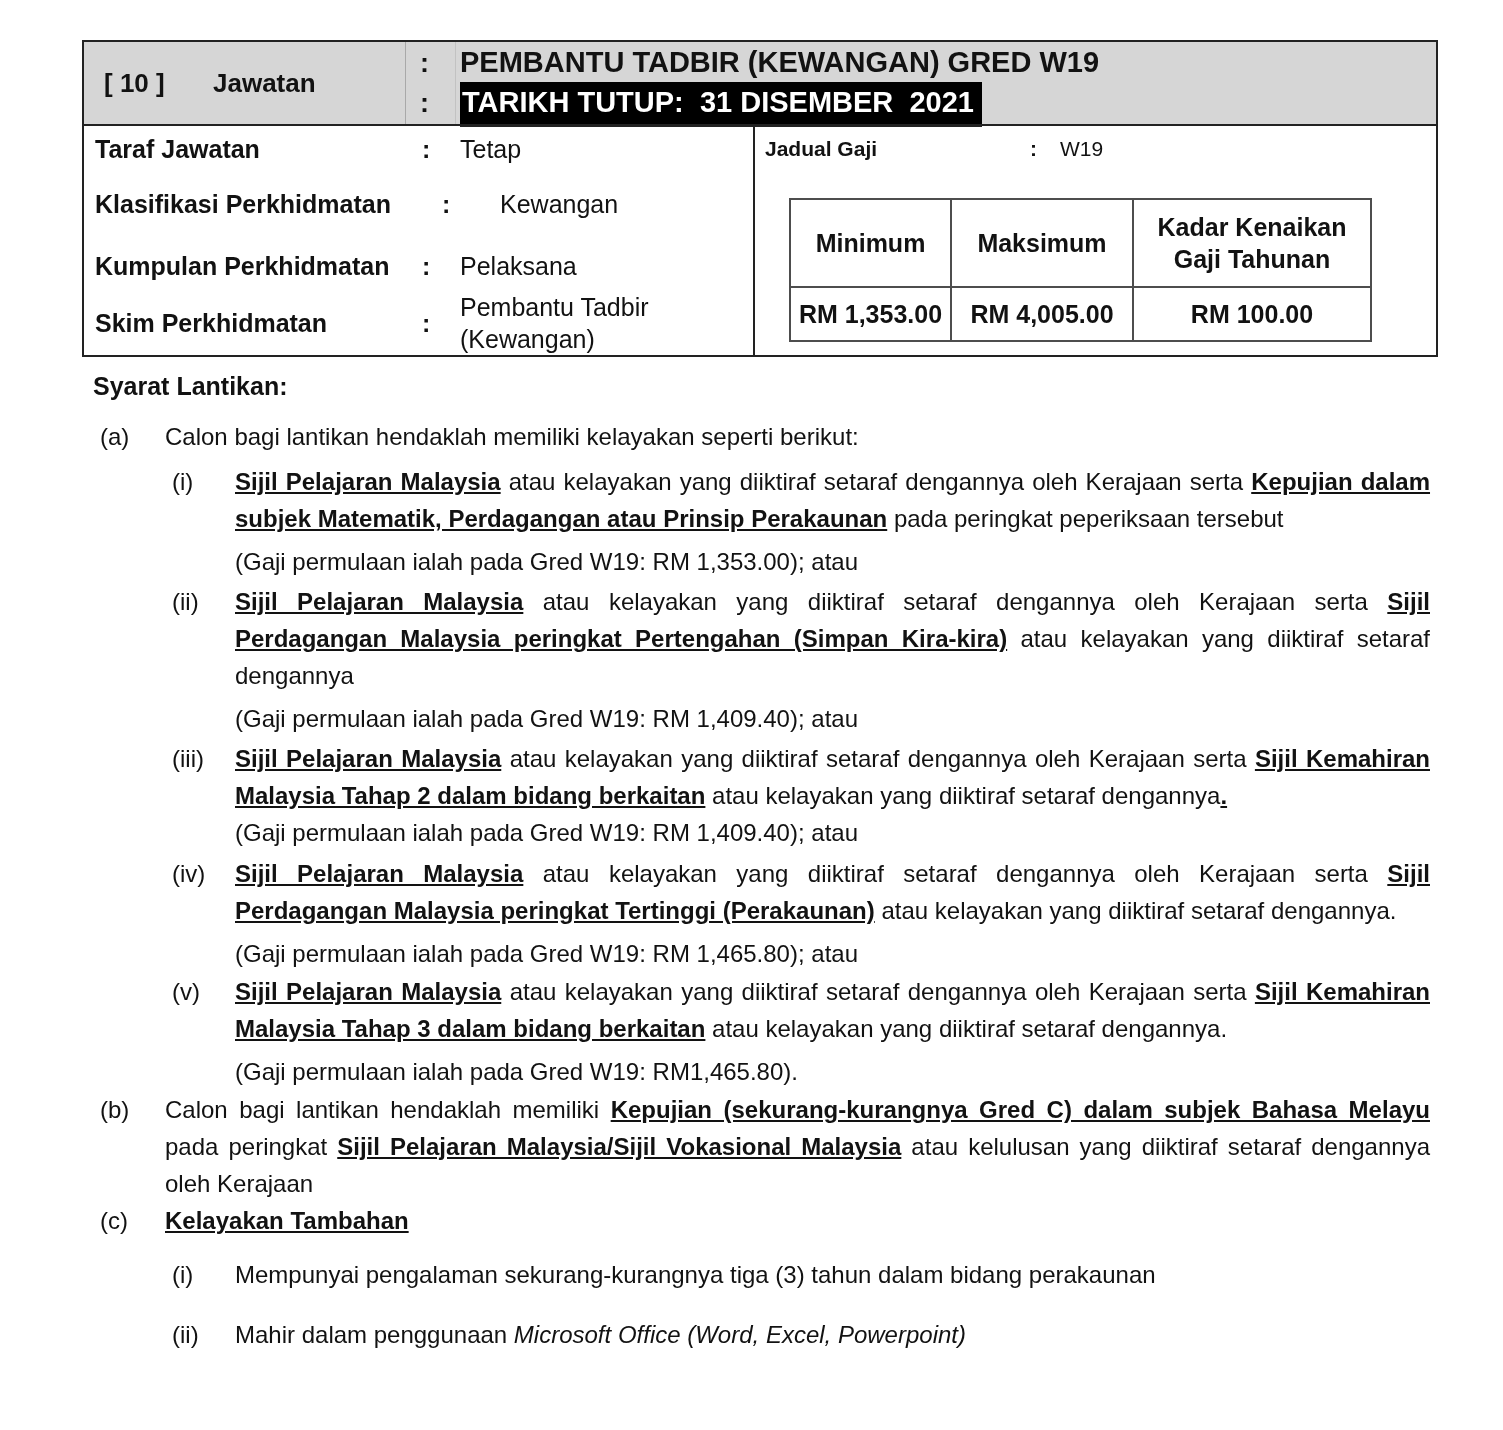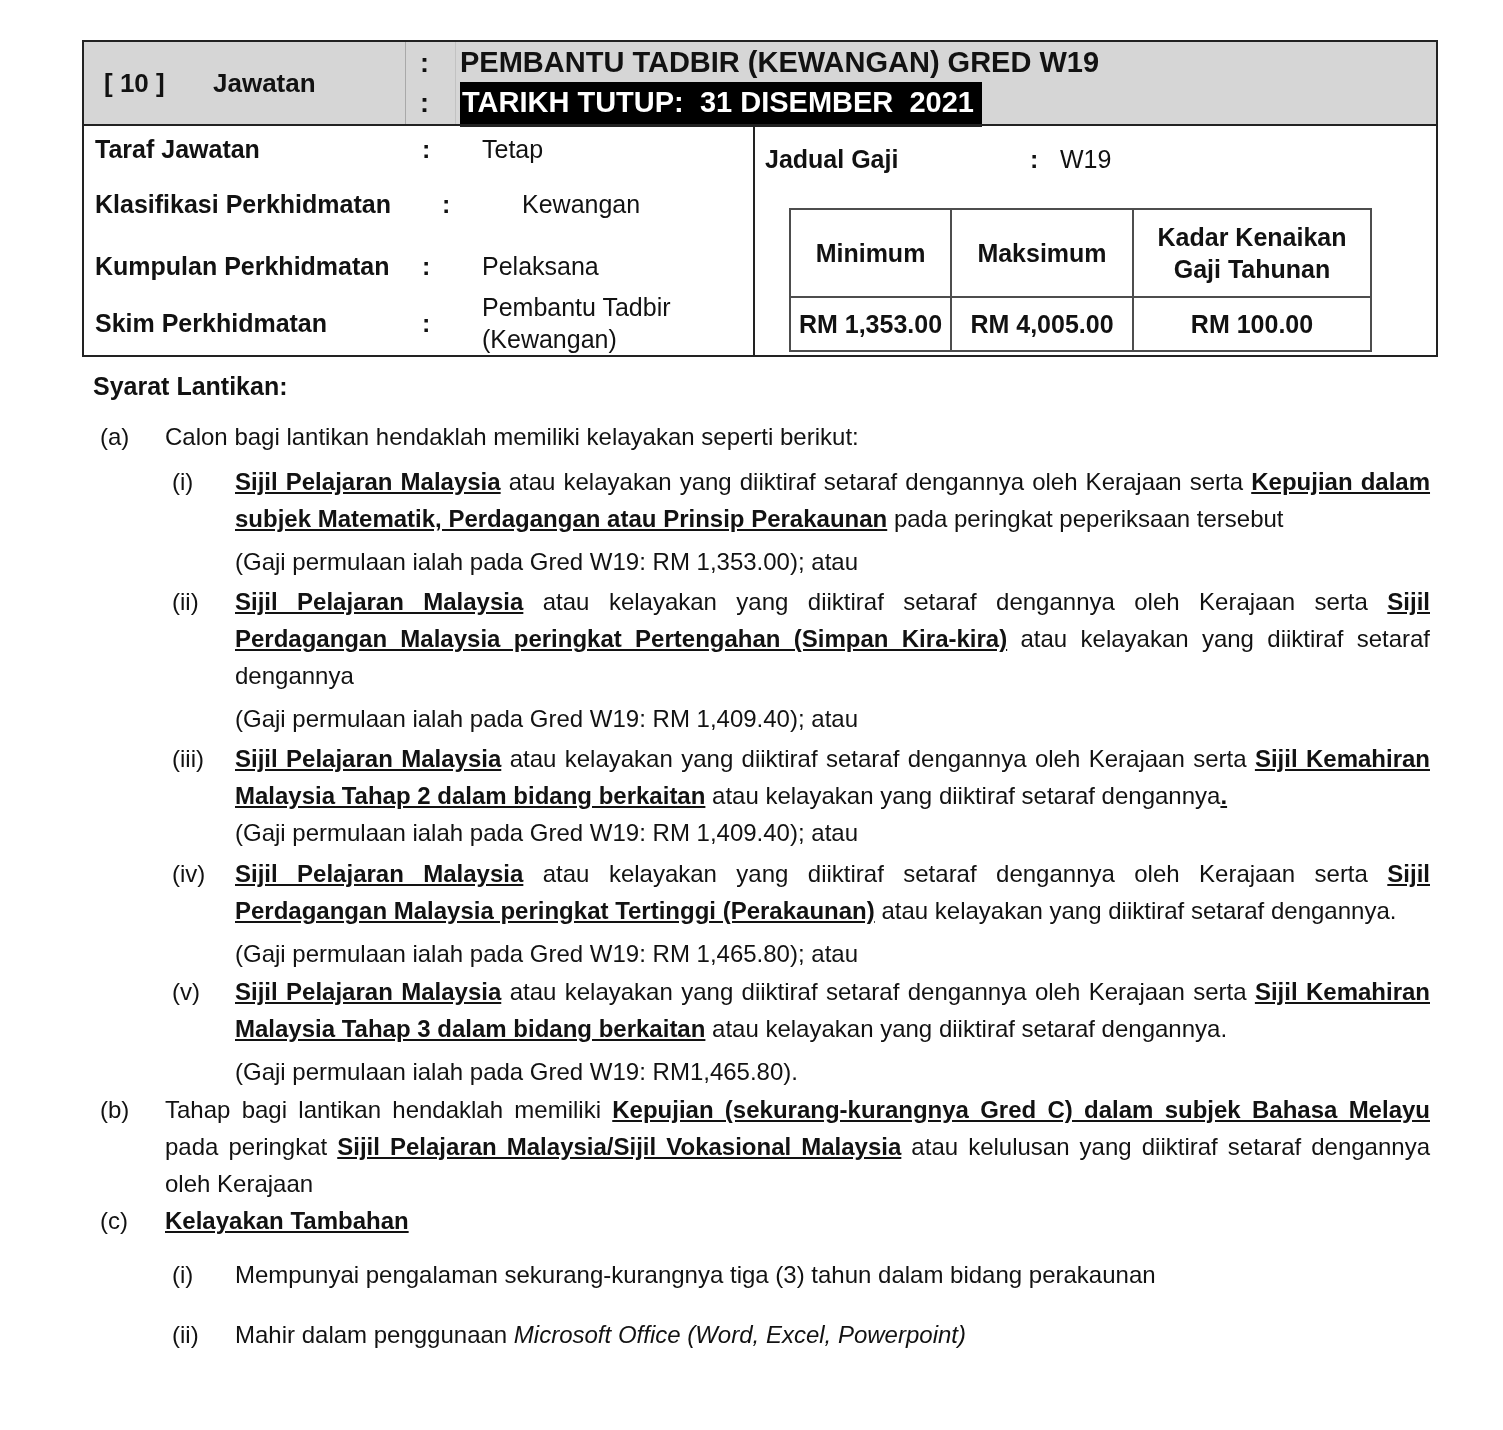--- a/index.html
+++ b/index.html
@@ -47,28 +47,28 @@
     padding: 0 8px 2px 2px;
   }
   .top-body { display: flex; }
   .body-left {
     width: 671px; border-right: 2px solid var(--border, #222222);
     padding: 0 8px 0 11px;
   }
   .info-row { display: flex; font-size: 25px; line-height: 34px; align-items: flex-start; }
   .info-row .lbl { width: 327px; font-weight: bold; }
   .info-row .cl  { width: 38px; font-weight: bold; }
-  .info-row .val { flex: 1; margin-left: 22px; }
+  .info-row .val { flex: 1; }
   .info-row.r1 { margin-top: 6px; }
   .info-row.r2 { margin-top: 21px; gap: 20px; }
   .info-row.r3 { margin-top: 28px; }
   .info-row.r4 { margin-top: 8px; align-items: center; }
   .info-row.r4 .val { white-space: pre-line; line-height: 32px; }
   .body-right { flex: 1; padding-left: 10px; }
-  .jadual-row { display: flex; font-size: 25px; line-height: 34px; margin-top: 16px; }
+  .jadual-row { display: flex; font-size: 21px; line-height: 34px; margin-top: 6px; }
   .jadual-row .lbl { width: 265px; font-weight: bold; }
   .jadual-row .cl  { width: 30px; font-weight: bold; }
   .salary-table { border-collapse: collapse; margin: 32px 0 0 24px; }
   .salary-table th, .salary-table td {
     border: 2px solid var(--table-border, #4d4d4d);
     text-align: center; vertical-align: middle;
     font-size: 25px; font-weight: bold;
   }
   .salary-table th { height: 88px; line-height: 32px; }
   .salary-table td { height: 54px; }
@@ -218,21 +218,21 @@
       <span class="marker">(v)</span>
       <div class="ibody">
         <div class="rich"><b>Sijil Pelajaran Malaysia</b><span> atau kelayakan yang diiktiraf setaraf dengannya oleh Kerajaan serta </span><b>Sijil Kemahiran Malaysia Tahap 3 dalam bidang berkaitan</b><span> atau kelayakan yang diiktiraf setaraf dengannya.</span></div>
         <div class="note">(Gaji permulaan ialah pada Gred W19: RM1,465.80).</div>
       </div>
     </div>
 
     <div class="item lvl1 b">
       <span class="marker">(b)</span>
       <div class="ibody">
-          <div class="rich"><span>Tahap bagi lantikan hendaklah memiliki </span><b>Kepujian (sekurang-kurangnya Gred C) dalam subjek Bahasa Melayu</b><span> pada peringkat </span><b>Sijil Pelajaran Malaysia/Sijil Vokasional Malaysia</b><span> atau kelulusan yang diiktiraf setaraf dengannya oleh Kerajaan</span></div>
+          <div class="rich"><span>Calon bagi lantikan hendaklah memiliki </span><b>Kepujian (sekurang-kurangnya Gred C) dalam subjek Bahasa Melayu</b><span> pada peringkat </span><b>Sijil Pelajaran Malaysia/Sijil Vokasional Malaysia</b><span> atau kelulusan yang diiktiraf setaraf dengannya oleh Kerajaan</span></div>
         </div>
     </div>
 
     <div class="item lvl1 c">
       <span class="marker">(c)</span>
       <div class="ibody">
           <div class="rich noj"><b>Kelayakan Tambahan</b></div>
         </div>
     </div>
 

